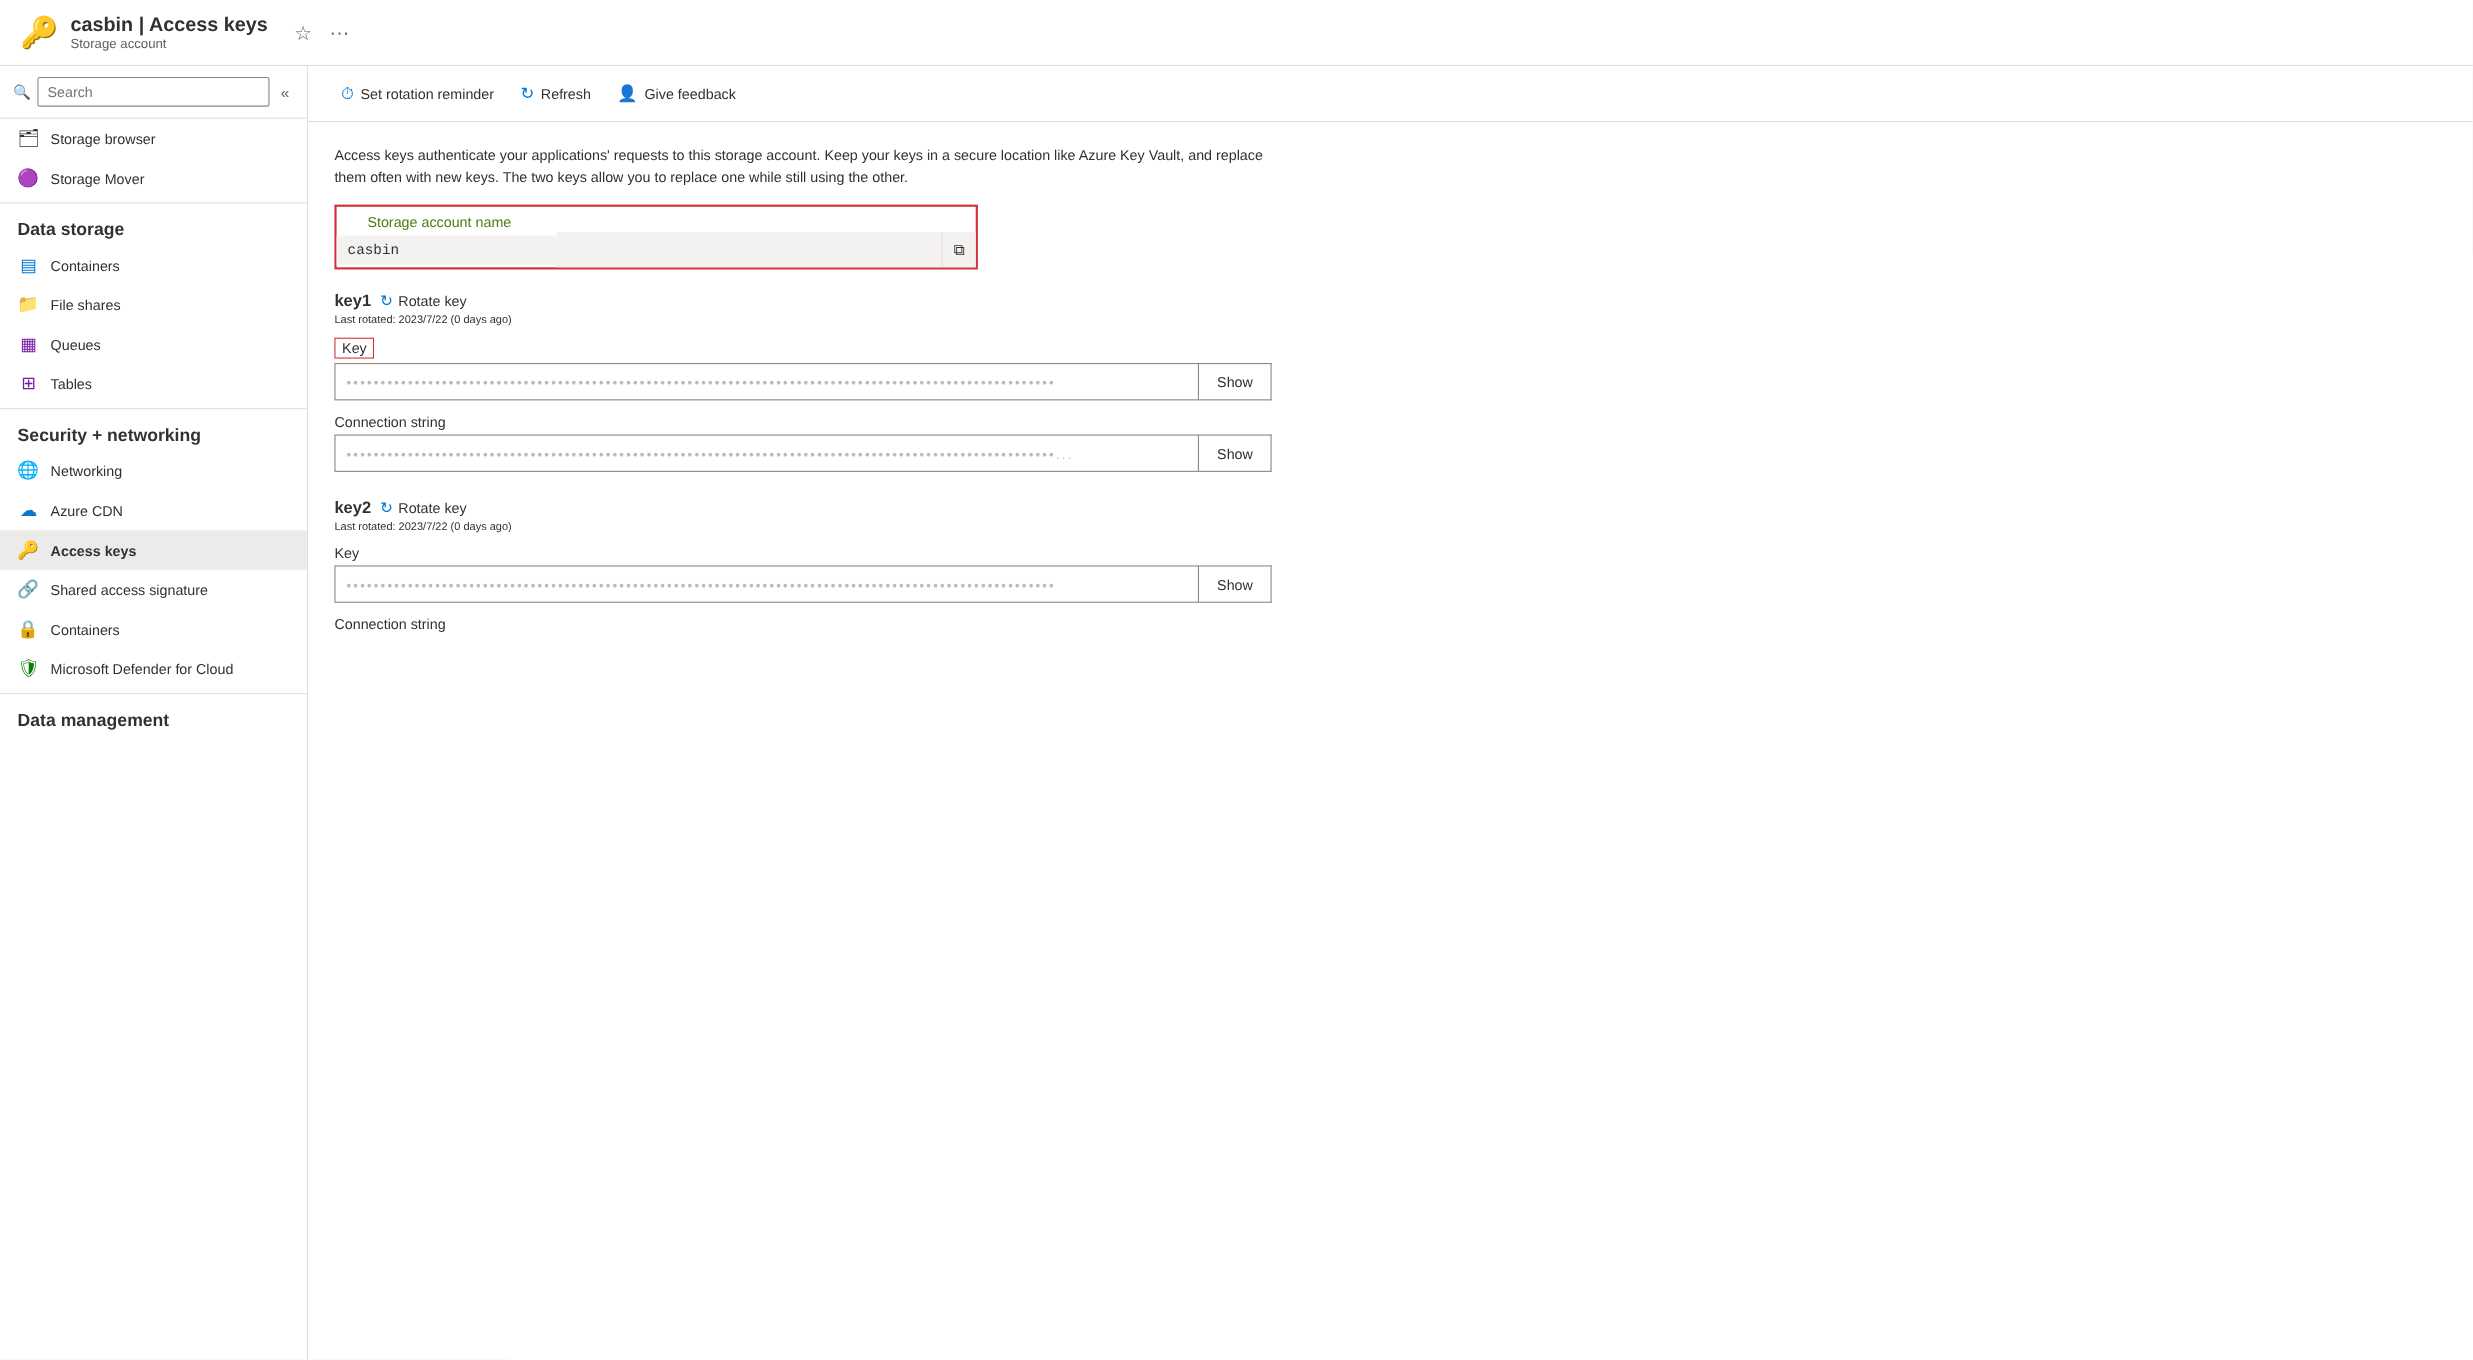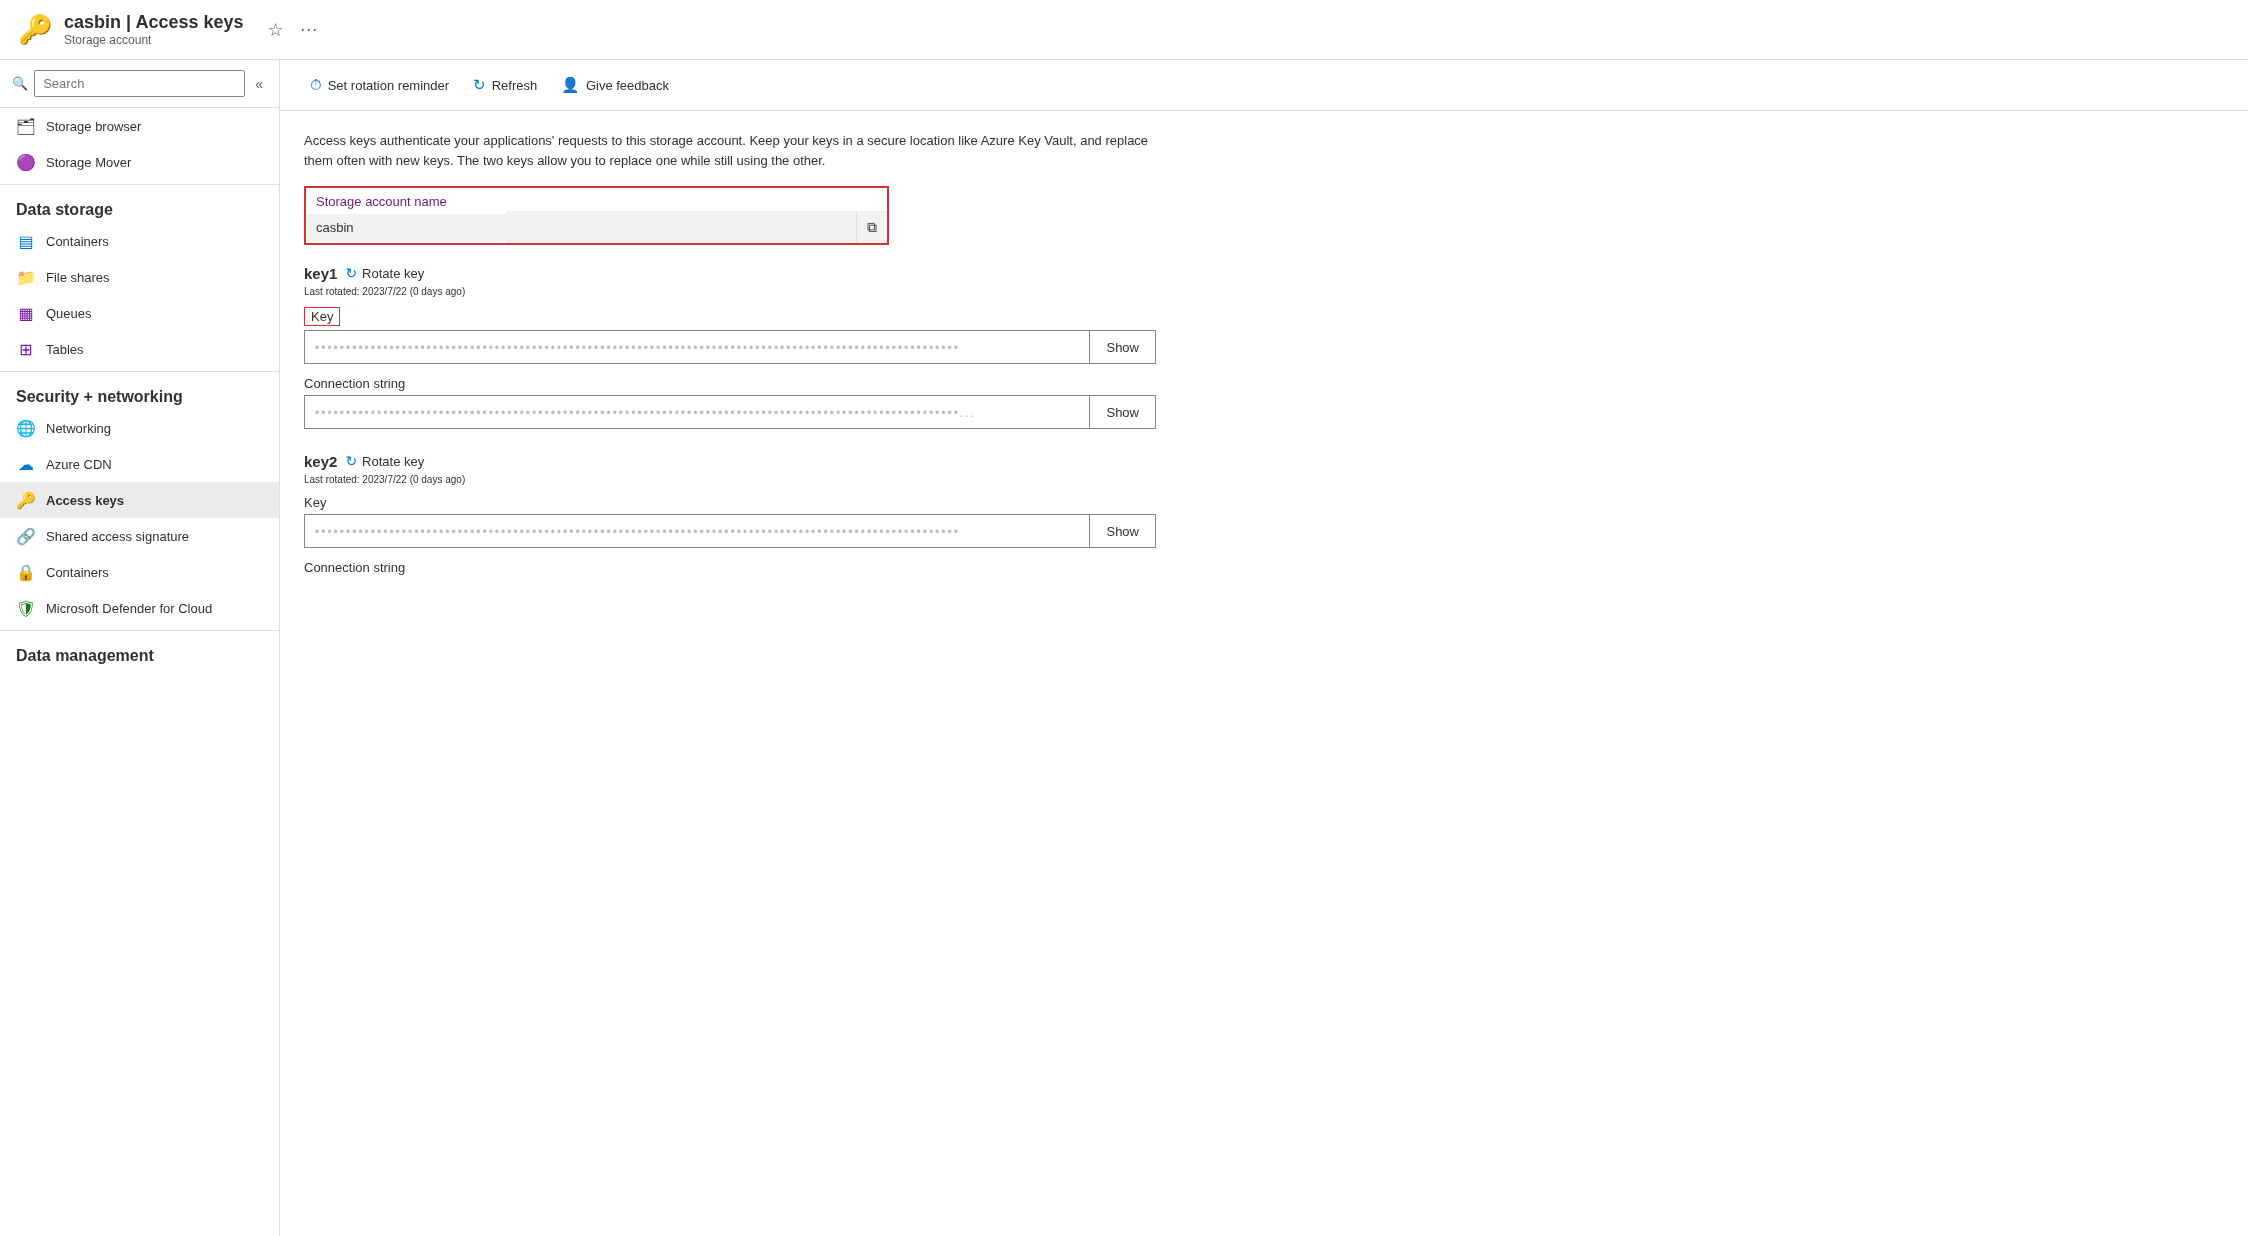--- a/index.html
+++ b/index.html
@@ -37,23 +37,23 @@
     .toolbar-btn { display: flex; align-items: center; gap: 6px; background: none; border: none; cursor: pointer; font-size: 13px; color: #323130; padding: 6px 10px; border-radius: 2px; }
     .toolbar-icon { font-size: 15px; color: #0078d4; }
 
     .content-body { padding: 20px 24px; max-width: 900px; }
     .content-description { font-size: 13px; color: #323130; line-height: 1.5; margin-bottom: 16px; }
     .content-description-secondary { font-size: 13px; color: #323130; line-height: 1.5; margin-bottom: 8px; }
     .content-link { color: #0078d4; text-decoration: none; }
     .external-link-icon { font-size: 11px; }
 
     .storage-account-box { border: 2px solid #d13438; display: inline-flex; flex-direction: column; padding: 0; margin-bottom: 20px; }
-    .storage-account-label { padding: 6px 10px 2px; font-size: 13px; color: #701a75; }
+    .storage-account-label { padding: 6px 28px 2px; font-size: 13px; color: #4d7c0f; }
     .storage-account-input-row { display: flex; align-items: center; }
-    .storage-account-input { border: none; background: #f3f2f1; padding: 6px 10px; font-size: 13px; color: #323130; min-width: 200px; outline: none; }
+    .storage-account-input { border: none; background: #f3f2f1; padding: 6px 10px; font-size: 13px; color: #323130; min-width: 200px; outline: none; font-family: Liberation Mono, monospace; }
     .storage-account-input-spacer { background: #f3f2f1; flex: 1; min-width: 350px; height: 32px; }
     .storage-account-copy-btn { background: #f3f2f1; border: none; border-left: 1px solid #e1dfdd; padding: 6px 10px; cursor: pointer; font-size: 14px; color: #323130; height: 32px; }
 
     .key-section { margin-bottom: 24px; }
     .key-section-header { display: flex; align-items: flex-start; gap: 8px; margin-bottom: 4px; }
     .key-name { font-size: 15px; font-weight: 700; color: #323130; }
     .rotate-btn { display: flex; align-items: center; gap: 5px; background: none; border: none; cursor: pointer; font-size: 13px; color: #323130; }
     .rotate-icon { color: #0078d4; font-size: 14px; }
     .last-rotated { font-size: 10px; color: #323130; margin-bottom: 10px; }
 

